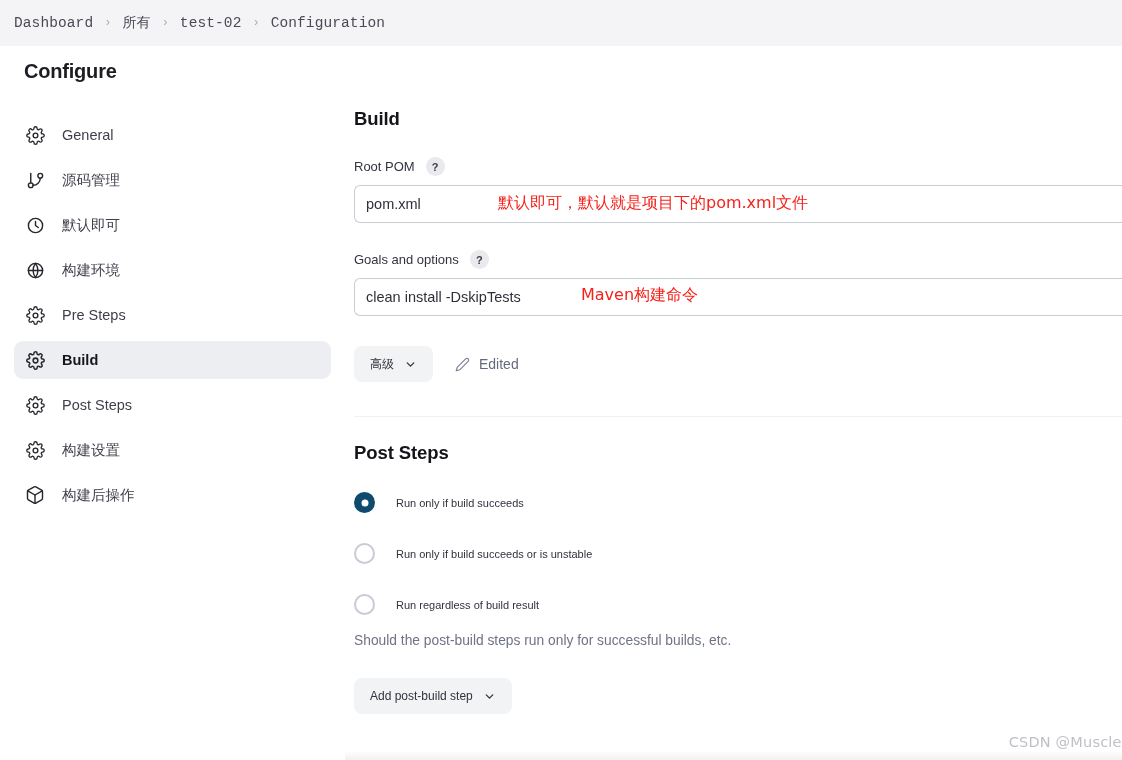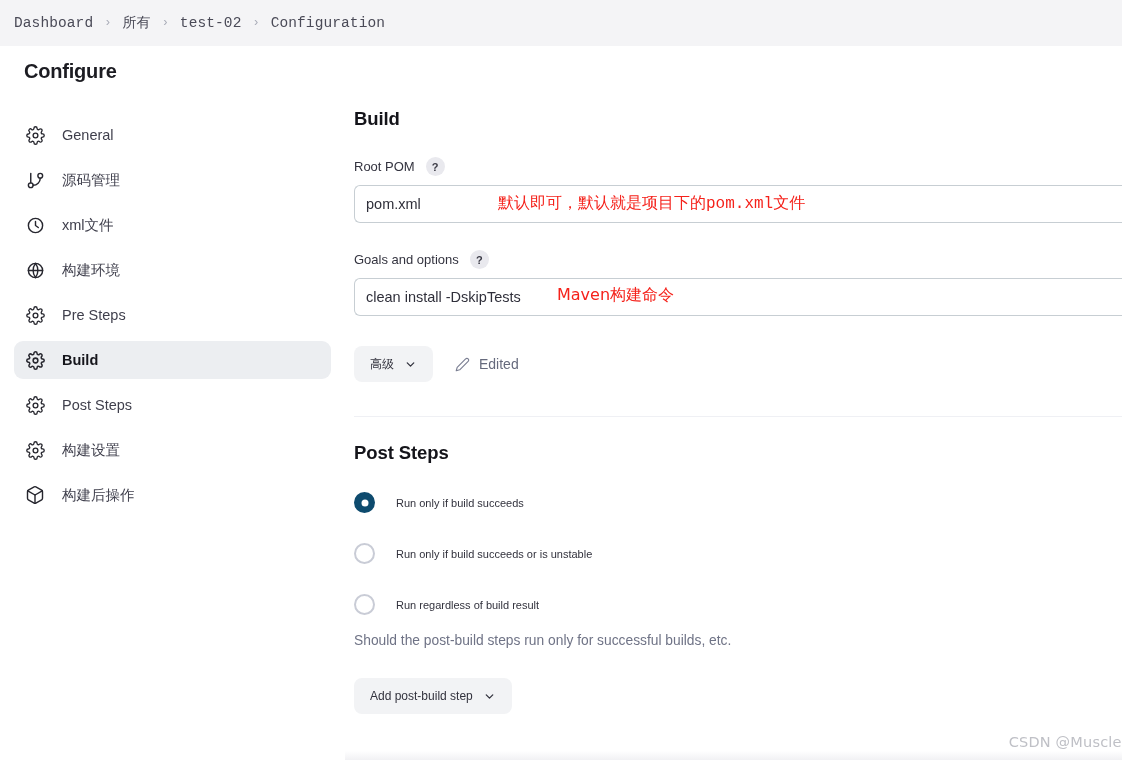--- a/index.html
+++ b/index.html
@@ -128,22 +128,22 @@
     padding-left: 11px;
     white-space: nowrap;
   }
   .annot {
     position: absolute;
     color: #f5221b;
     font-size: 16px;
     white-space: nowrap;
     font-family: "DejaVu Sans", "Liberation Sans", sans-serif;
   }
-  .annot.a1 { left: 143px; top: 7px; font-family: Liberation Mono, monospace; }
-  .annot.a2 { left: 202px; top: 6px; }
+  .annot.a1 { left: 143px; top: 7px; }
+  .annot.a2 { left: 226px; top: 6px; }
 
   .btn-row { display: flex; align-items: center; margin-top: 30px; }
   .pill-btn {
     background: #f2f3f5;
     border: none;
     border-radius: 8px;
     height: 36px;
     padding: 0 16px;
     display: flex; align-items: center;
     font-size: 12px;
@@ -268,21 +268,21 @@
         <span class="nav-label">源码管理</span>
       </div>
 
       <div class="nav-item">
         <span class="nav-ico">
           <svg width="19" height="19" viewBox="0 0 24 24" fill="none" stroke="currentColor" stroke-width="1.8" stroke-linecap="round" stroke-linejoin="round">
             <circle cx="12" cy="12" r="9"></circle>
             <polyline points="12 7 12 12 15.5 14.5"></polyline>
           </svg>
         </span>
-        <span class="nav-label">xml文件</span>
+        <span class="nav-label">默认即可</span>
       </div>
 
       <div class="nav-item">
         <span class="nav-ico">
           <svg width="19" height="19" viewBox="0 0 24 24" fill="none" stroke="currentColor" stroke-width="1.8" stroke-linecap="round" stroke-linejoin="round">
             <circle cx="12" cy="12" r="9"></circle>
             <line x1="3" y1="12" x2="21" y2="12"></line>
             <path d="M12 3a15 15 0 0 1 0 18a15 15 0 0 1 0-18z"></path>
           </svg>
         </span>

